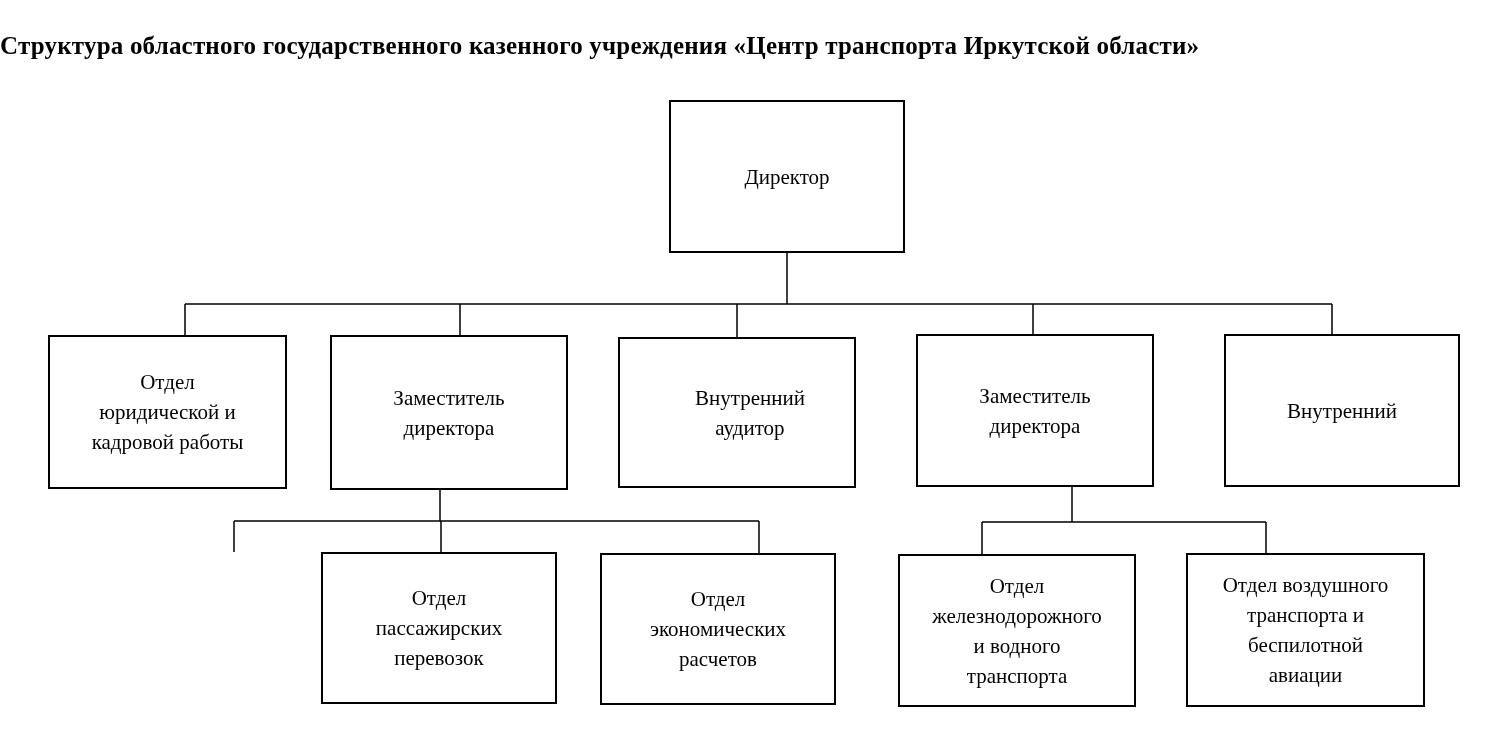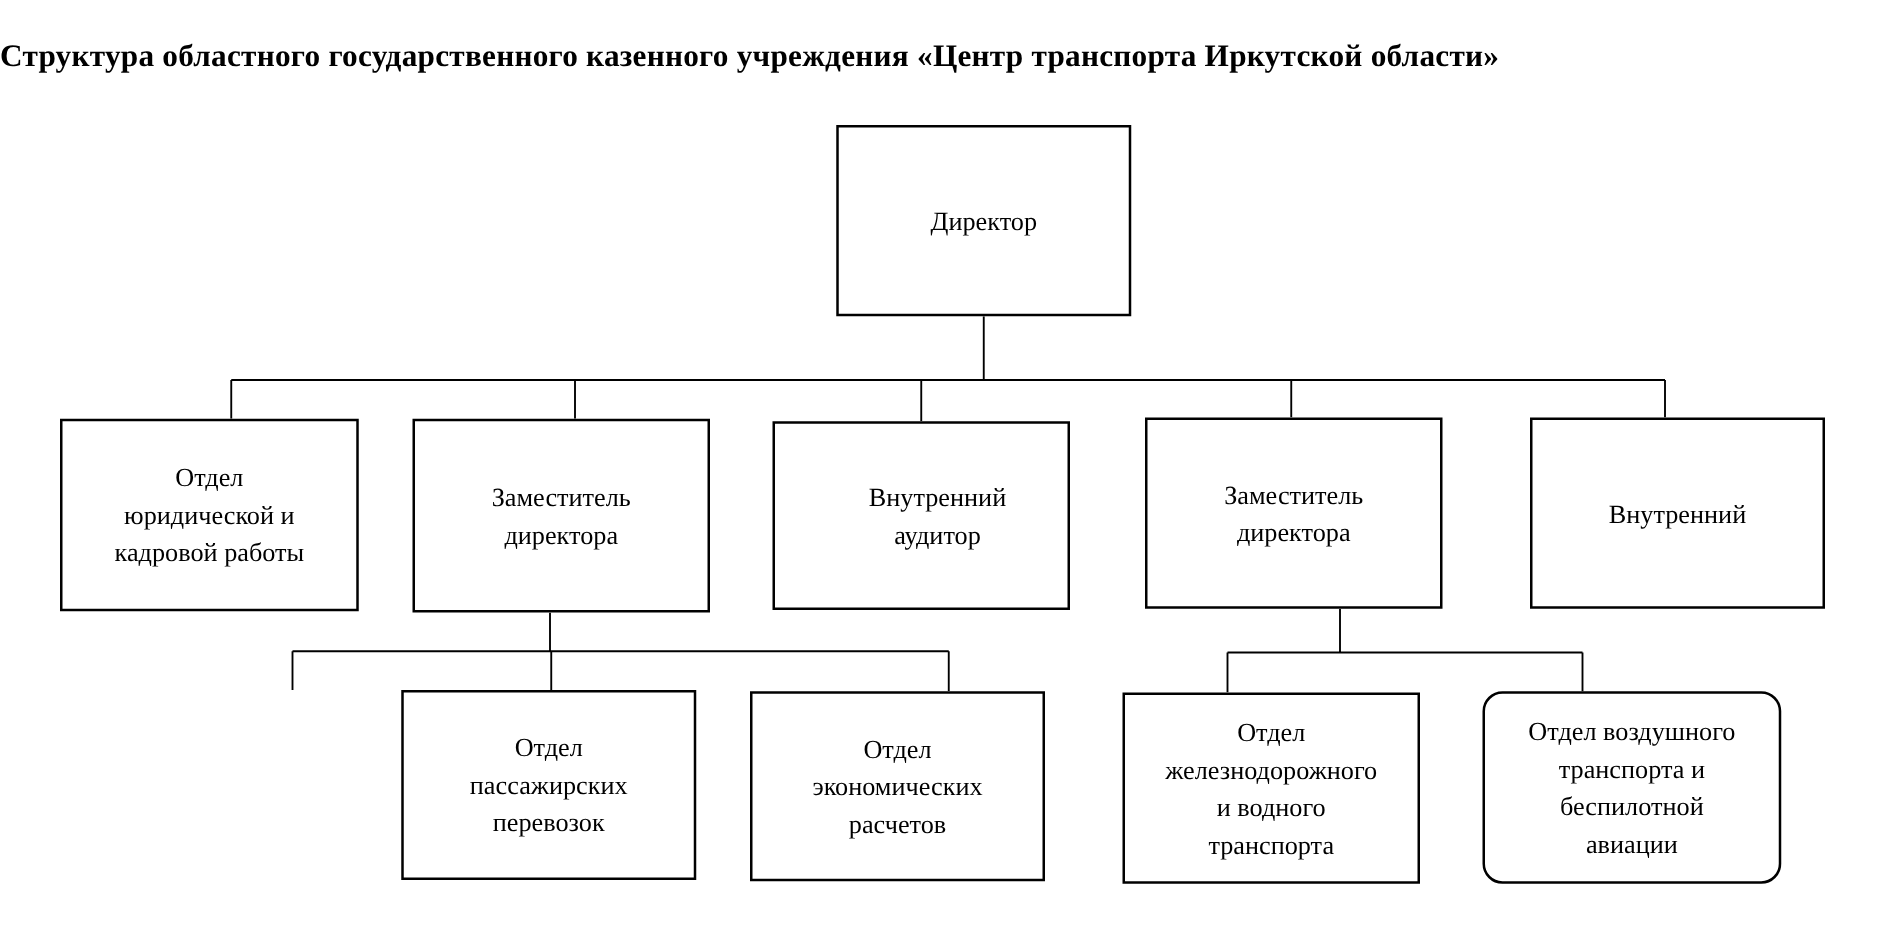--- a/index.html
+++ b/index.html
@@ -108,20 +108,20 @@
 расчетов</span>
   </div>
 
   <div class="node" style="left:898px; top:554px; width:238px; height:153px;">
     <span class="node-label">Отдел
 железнодорожного
 и водного
 транспорта</span>
   </div>
 
-  <div class="node" style="left:1186px; top:553px; width:239px; height:154px;border-radius:16px;">
+  <div class="node" style="left:1186px; top:553px; width:239px; height:154px;">
     <span class="node-label">Отдел воздушного
 транспорта и
 беспилотной
 авиации</span>
   </div>
 
 </div>
 
 </body></html>

